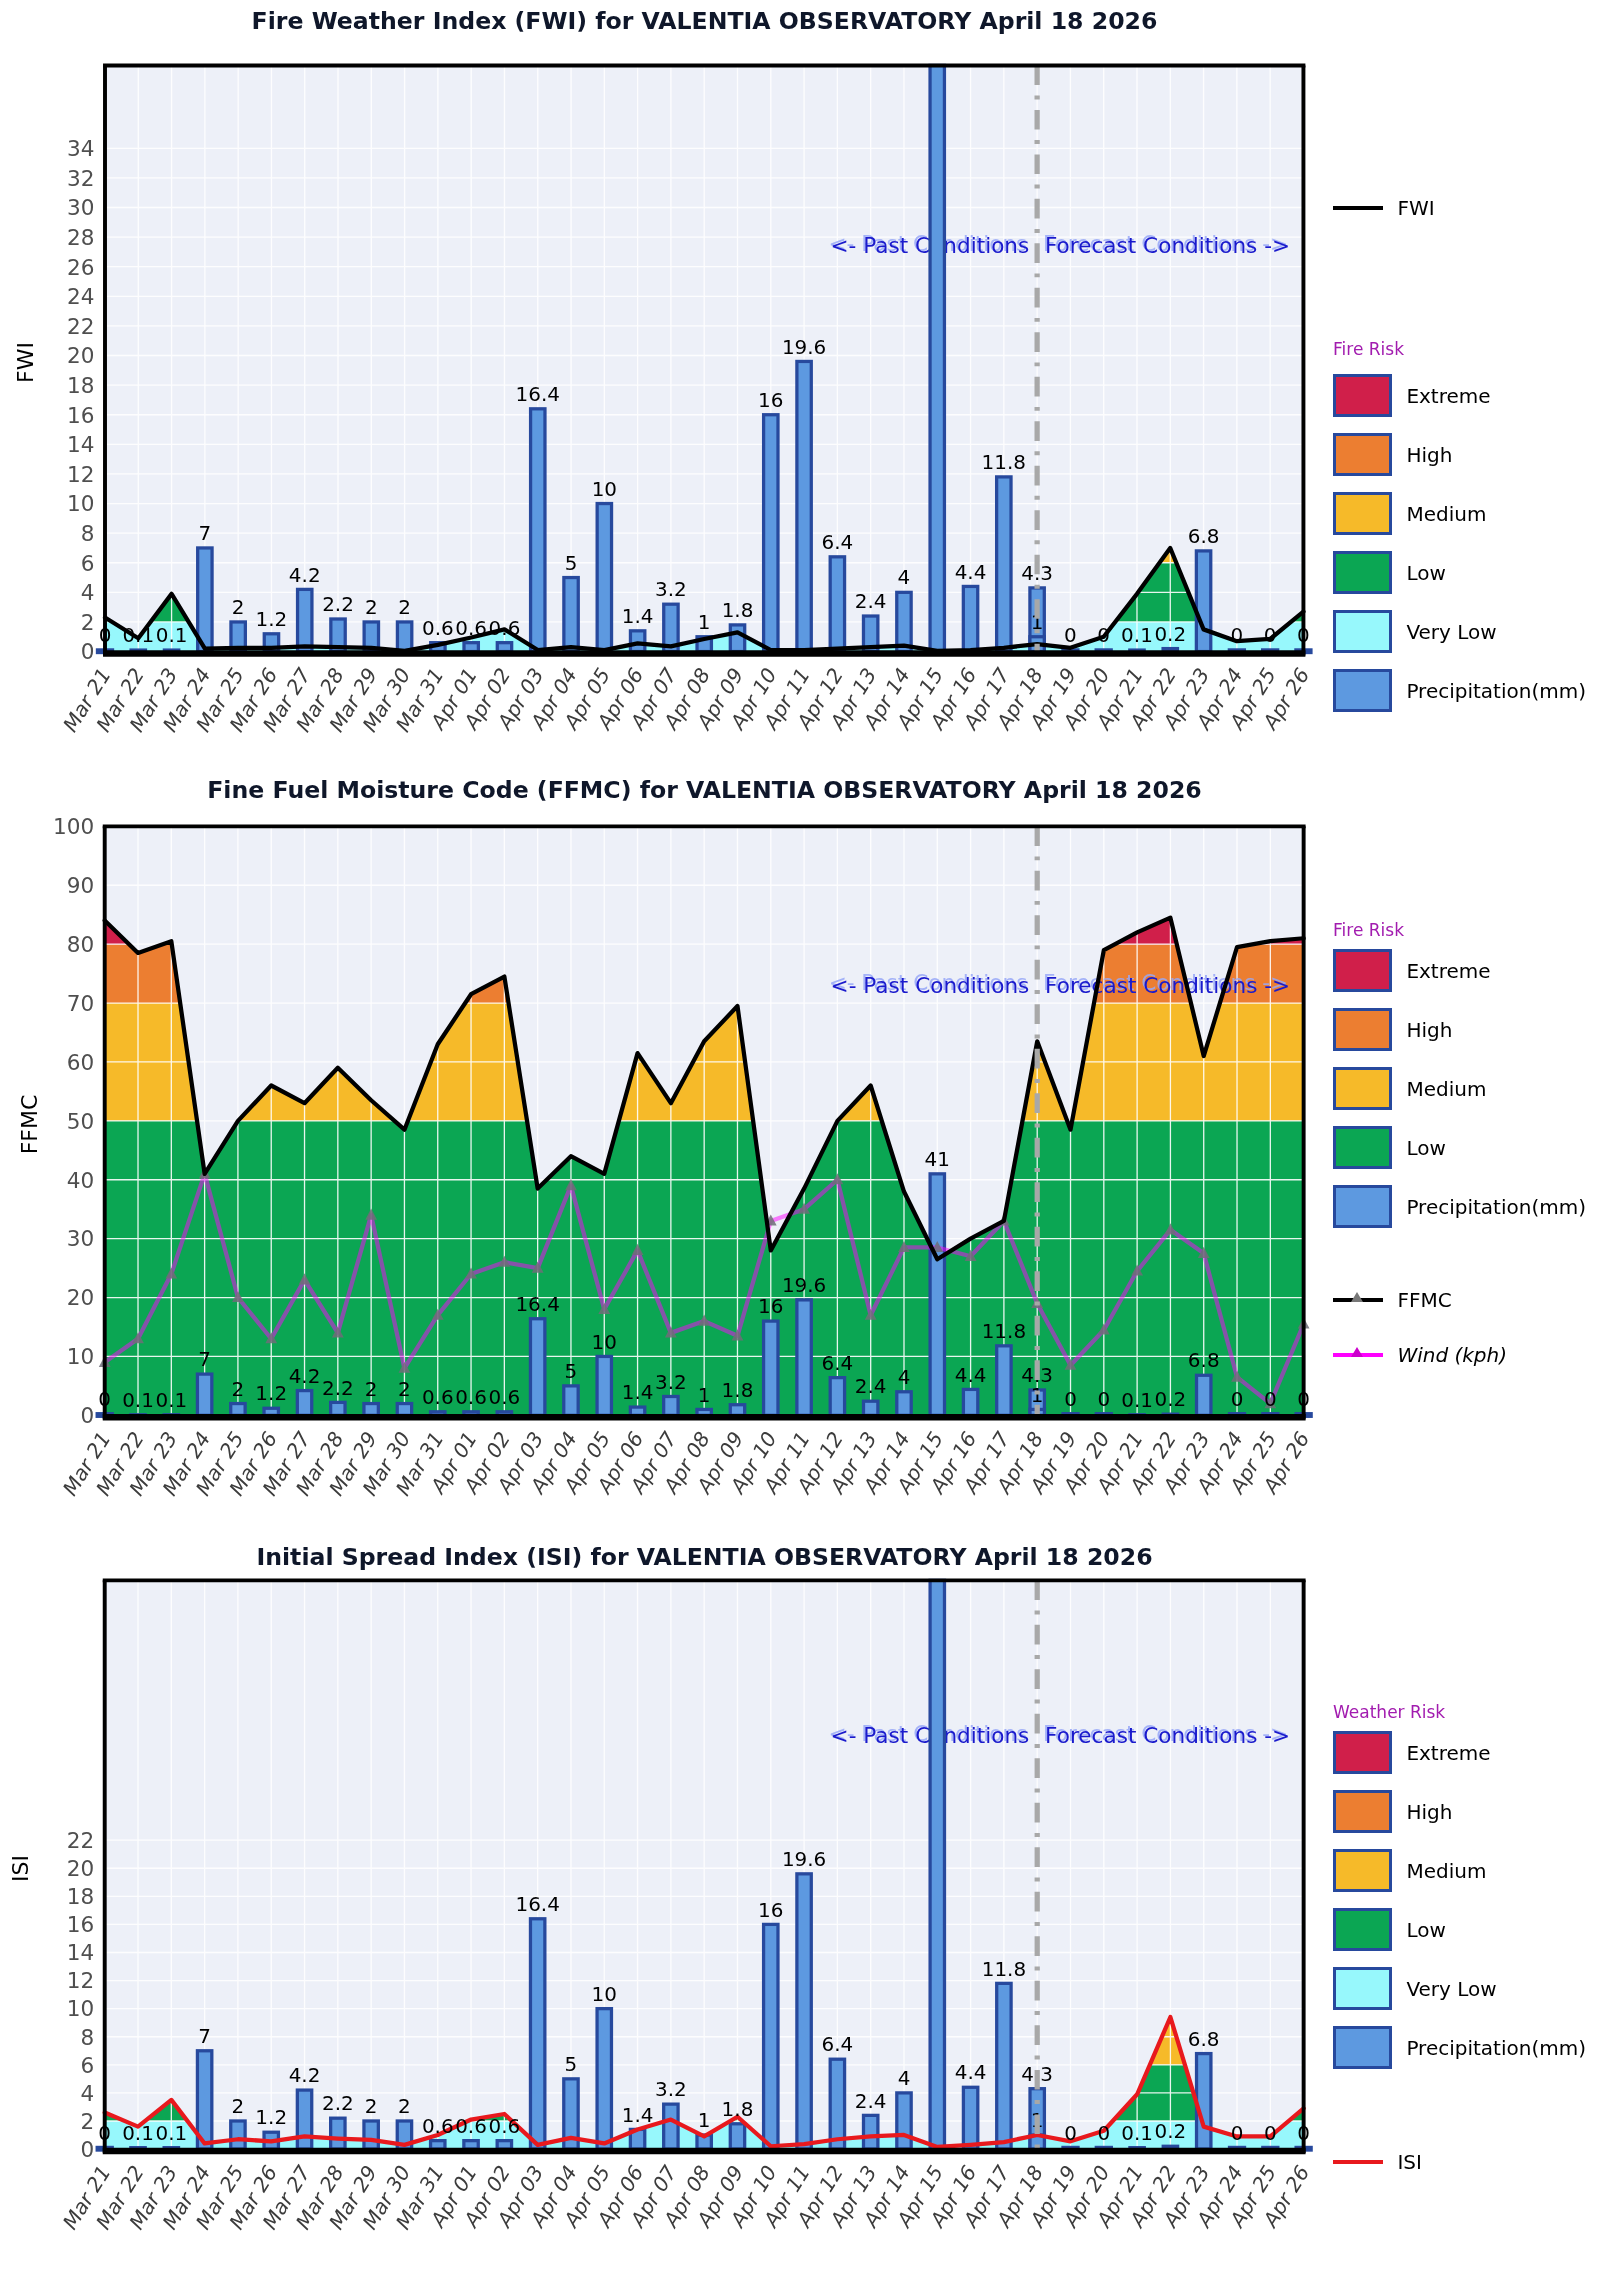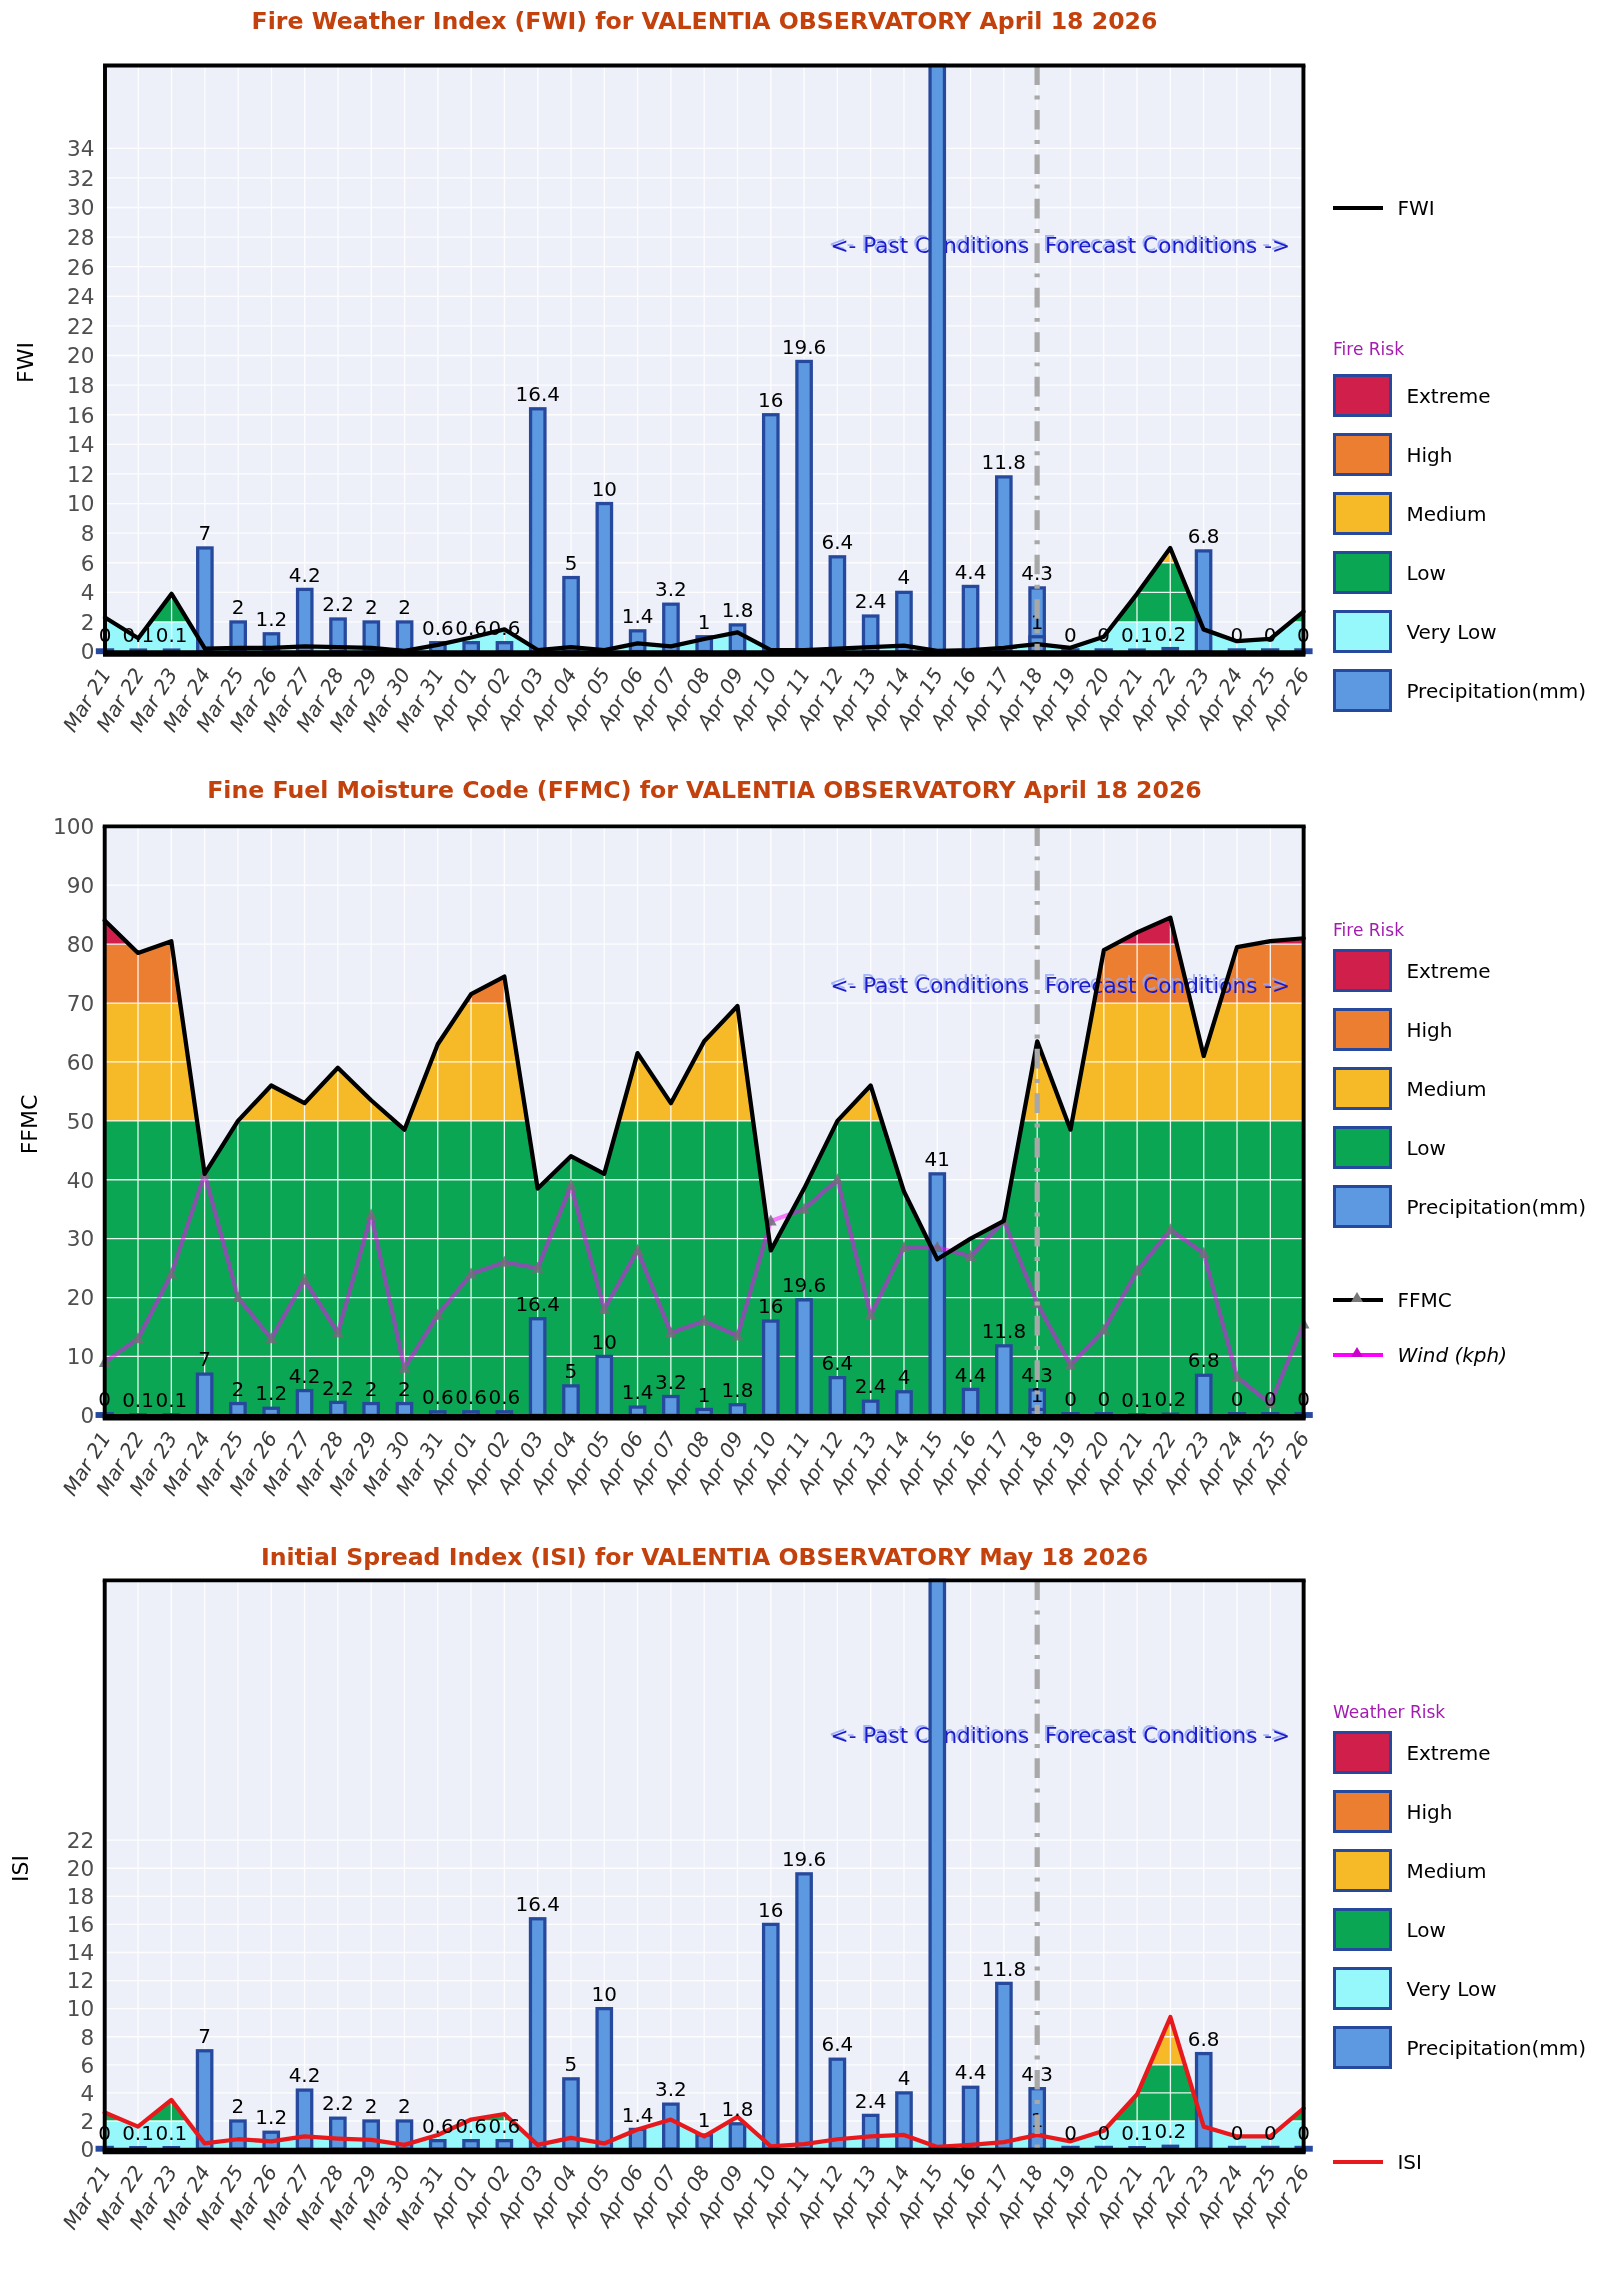--- a/index.html
+++ b/index.html
@@ -1,37 +1,37 @@
 <!DOCTYPE html>
 <html style="font-size:10.5px"><head>
 <meta charset="utf-8">
 <style>
   html,body{margin:0;padding:0;background:#fff;}
   .figure{position:relative;width:1623px;height:2295px;background:#ffffff;
           font-family:"DejaVu Sans", sans-serif;overflow:hidden;}
   .figure svg{position:absolute;left:0;}
   .chart-title{position:absolute;left:105px;width:1199px;text-align:center;
-               font-weight:bold;font-size:23.6px;color:#c2410c;white-space:nowrap;}
+               font-weight:bold;font-size:23.6px;color:#0f172a;white-space:nowrap;}
   .ylab{position:absolute;font-size:22px;color:#000;transform:rotate(-90deg);transform-origin:center;}
   .legend-title{position:absolute;left:1333px;font-size:17px;color:#a21caf;white-space:nowrap;}
   .legend-row{position:absolute;left:1333px;display:flex;align-items:center;}
   .legend-swatch{width:59px;height:43px;border:3.3px solid #27499D;box-sizing:border-box;flex:0 0 auto;}
   .legend-label{font-size:20px;color:#000;margin-left:14.4px;white-space:nowrap;}
   .legend-line{position:relative;width:50px;height:5.2px;flex:0 0 auto;}
   .legend-line .bar{position:absolute;left:0;top:0.7px;width:50px;height:3.9px;}
   .legend-line .tri{position:absolute;left:18.3px;top:-5.2px;width:0;height:0;
     border-left:6.5px solid transparent;border-right:6.5px solid transparent;border-bottom:10.5px solid #777;}
 </style>
 </head>
 <body>
 
 <div class="figure">
   <div class="chart-title" style="top:6.5px">Fire Weather Index (FWI) for VALENTIA OBSERVATORY April 18 2026</div>
   <div class="chart-title" style="top:776px">Fine Fuel Moisture Code (FFMC) for VALENTIA OBSERVATORY April 18 2026</div>
-  <div class="chart-title" style="top:1543px">Initial Spread Index (ISI) for VALENTIA OBSERVATORY May 18 2026</div>
+  <div class="chart-title" style="top:1543px">Initial Spread Index (ISI) for VALENTIA OBSERVATORY April 18 2026</div>
 
   <div class="ylab" style="left:5.2px;top:350px">FWI</div>
   <div class="ylab" style="left:0px;top:1112px">FFMC</div>
   <div class="ylab" style="left:6.5px;top:1856px">ISI</div>
 
   <svg id="svg-fwi" style="top:0" width="1623" height="785" viewBox="0 0 2480 1200">
       <g>
         <rect x="160" y="100" width="1832" height="896" fill="#EDF0F8"></rect>
         <defs>
           <clipPath id="fwi-band-0">

